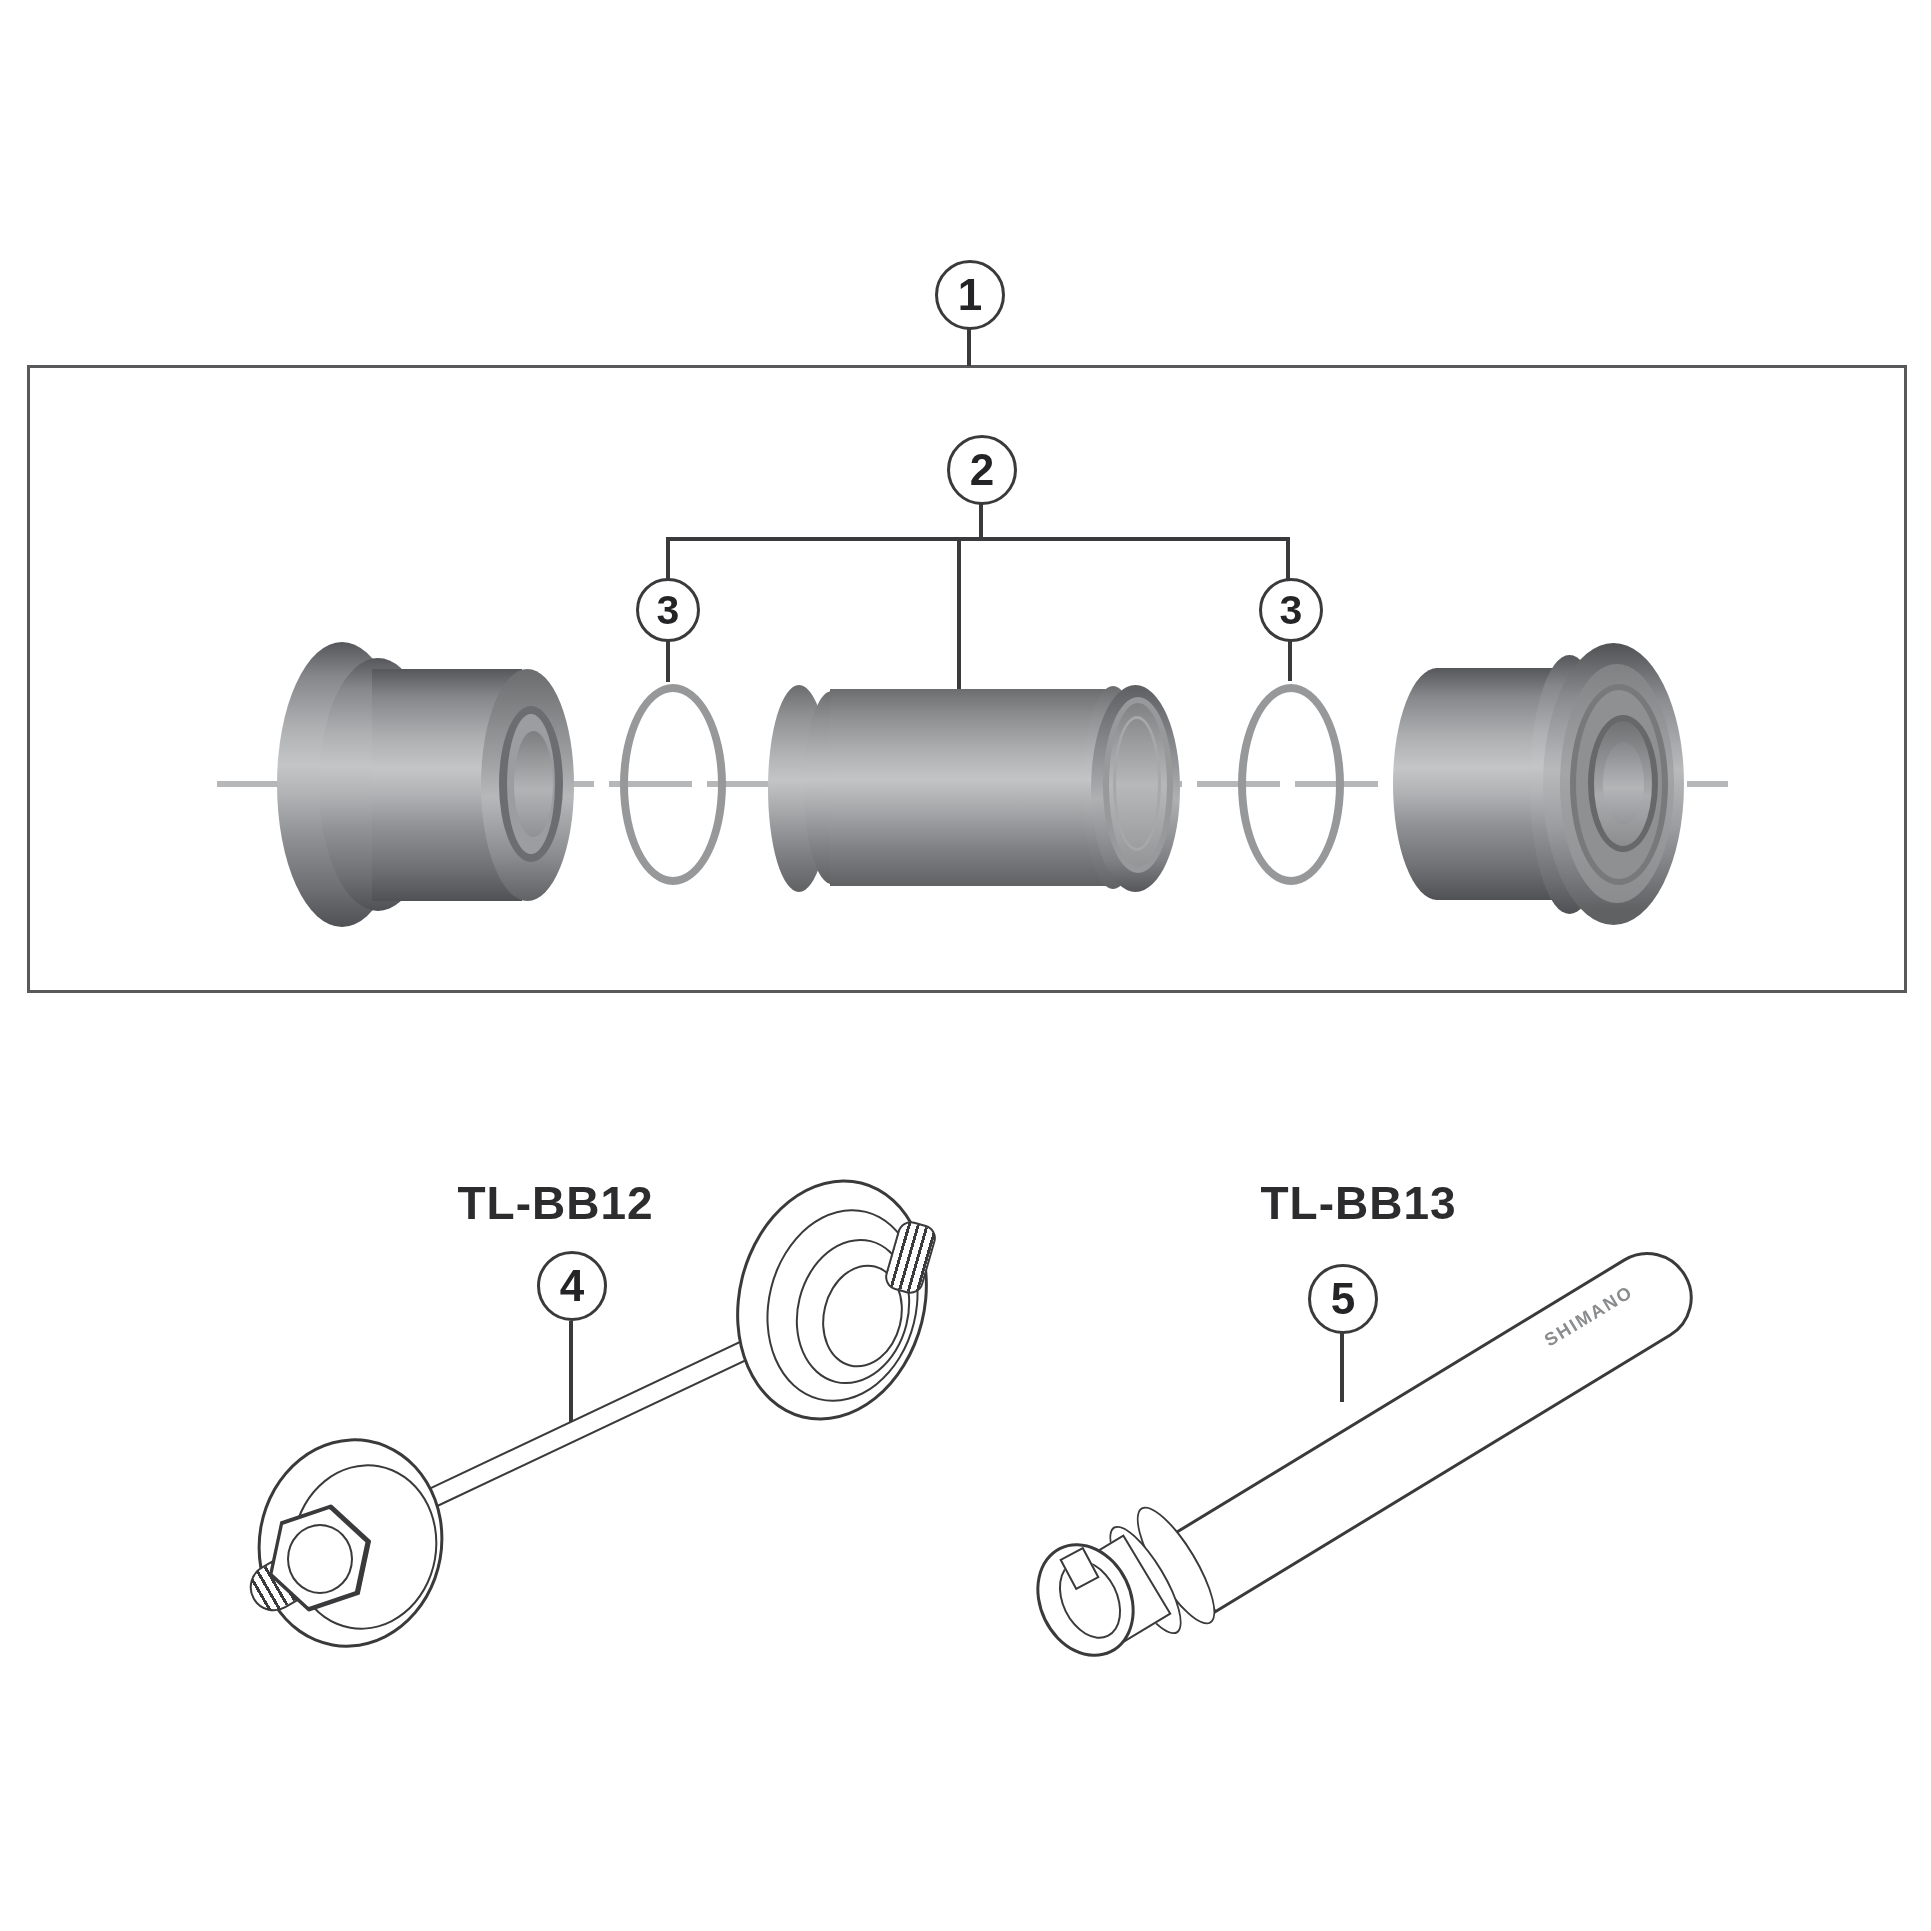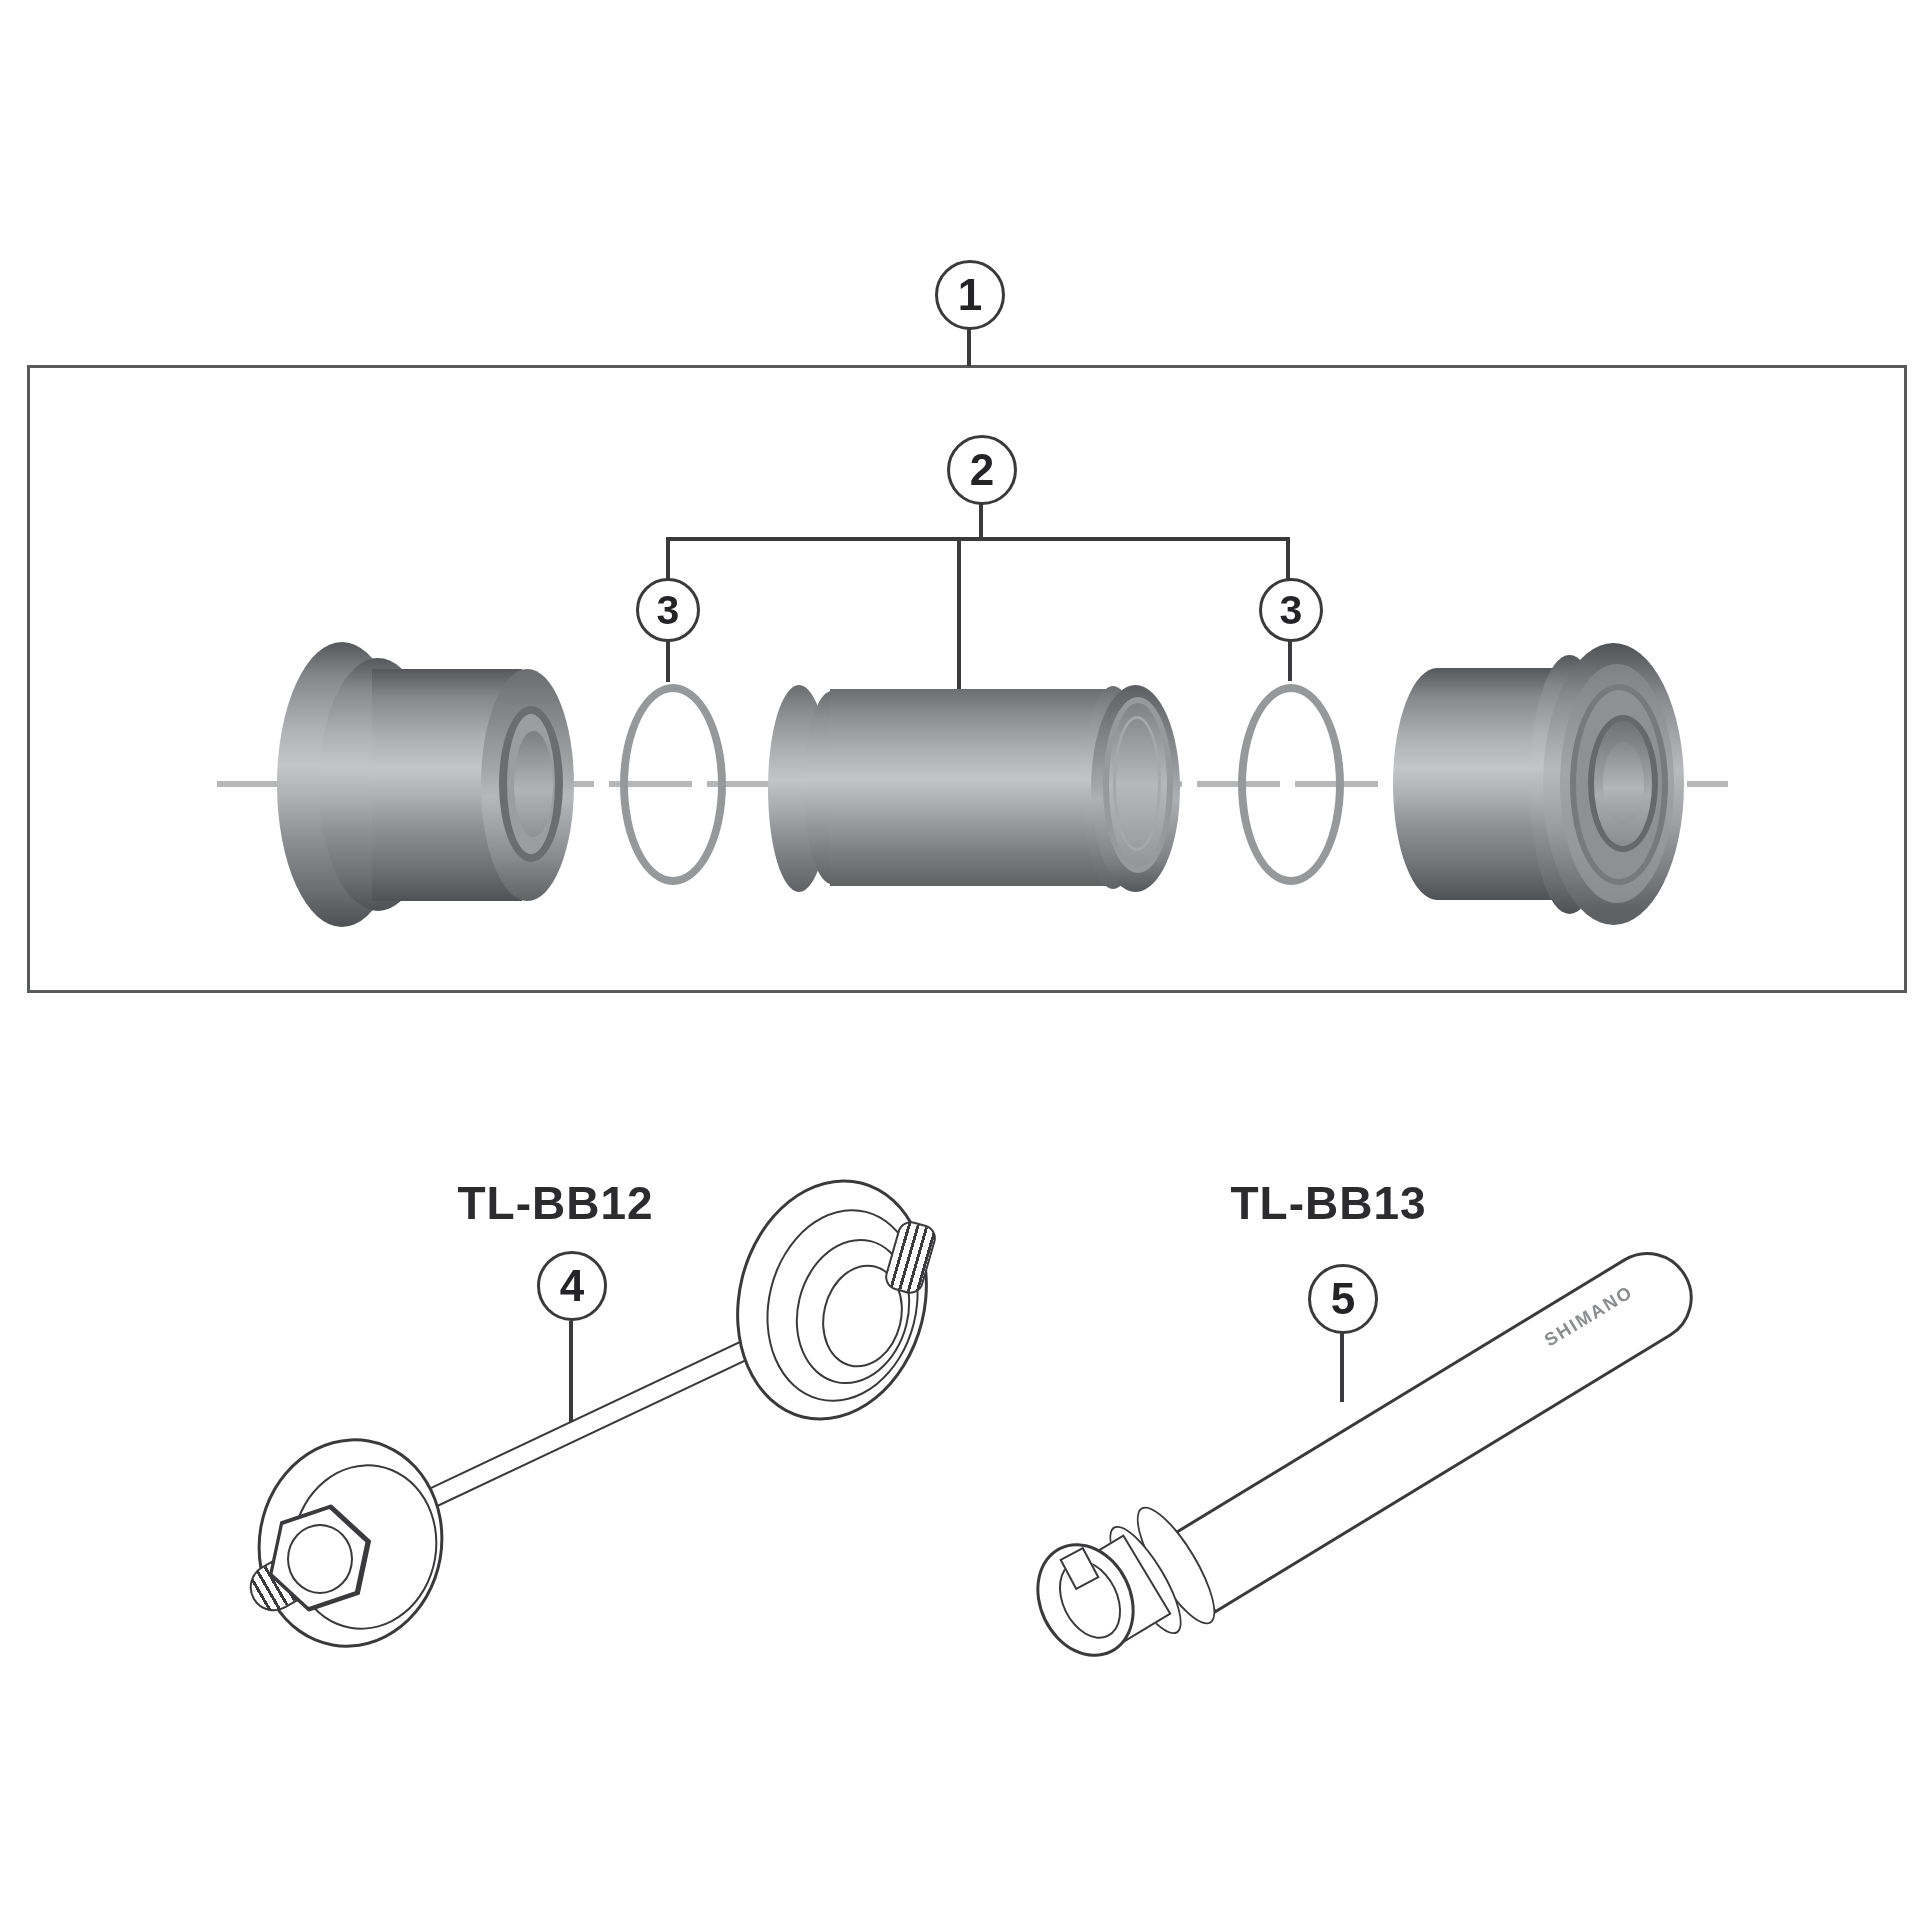--- a/index.html
+++ b/index.html
@@ -132,21 +132,21 @@
 
     <div class="abs ell tool-stroke" style="left:258px;top:1438px;width:185px;height:210px;transform:rotate(10deg);border-width:3.9px;"></div>
     <div class="abs ell tool-stroke" style="left:292px;top:1464px;width:145px;height:166px;transform:rotate(10deg);"></div>
     <div class="abs tool-stroke hatch" style="left:247px;top:1553px;width:89px;height:48px;border-radius:24px 0 0 24px;transform:rotate(-30deg);"></div>
     <div class="abs" style="left:266px;top:1503px;width:108px;height:110px;background:#3a3a3c;clip-path:polygon(50% 0%,93% 25%,93% 75%,50% 100%,7% 75%,7% 25%);transform:rotate(12deg);"></div>
     <div class="abs" style="left:270px;top:1508px;width:98px;height:100px;background:#fff;clip-path:polygon(50% 0%,93% 25%,93% 75%,50% 100%,7% 75%,7% 25%);transform:rotate(12deg);"></div>
     <div class="abs ell tool-stroke" style="left:287px;top:1524px;width:66px;height:70px;"></div>
   </div>
 
   <div>
-    <div class="label" style="left:1179px;top:1176px;width:299px;">TL-BB13</div>
+    <div class="label" style="left:1209px;top:1176px;width:299px;">TL-BB13</div>
 
     <div class="abs line" style="left:1340px;top:1332px;width:3.9px;height:70px;"></div>
     <div class="callout big" style="left:1308px;top:1264px;">
       <span>5</span>
     </div>
 
     <div class="abs tool-stroke" style="left:1149px;top:1379px;width:579px;height:91px;border-radius:0 45px 45px 0;transform:rotate(-31.3deg);border-width:3.9px;"></div>
     <div class="abs" style="left:1512px;top:1305px;width:154px;height:23px;transform:rotate(-31.3deg);font-weight:bold;font-size:18.3px;letter-spacing:1.9px;color:#8a8c8e;text-align:center;">SHIMANO</div>
 
     <div class="abs ell tool-stroke" style="left:1155px;top:1498px;width:42px;height:135px;transform:rotate(-31deg);"></div>

